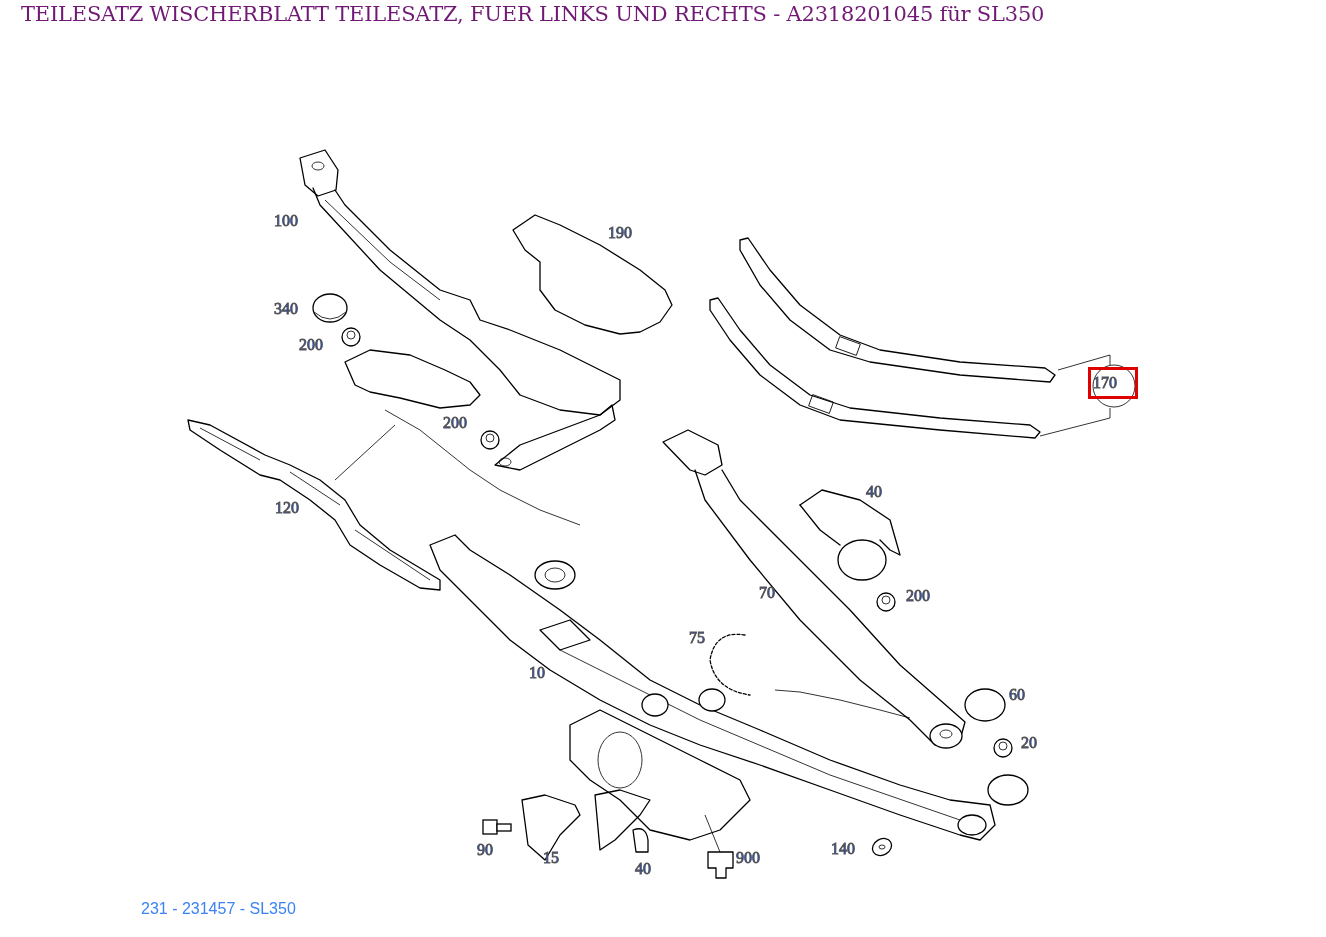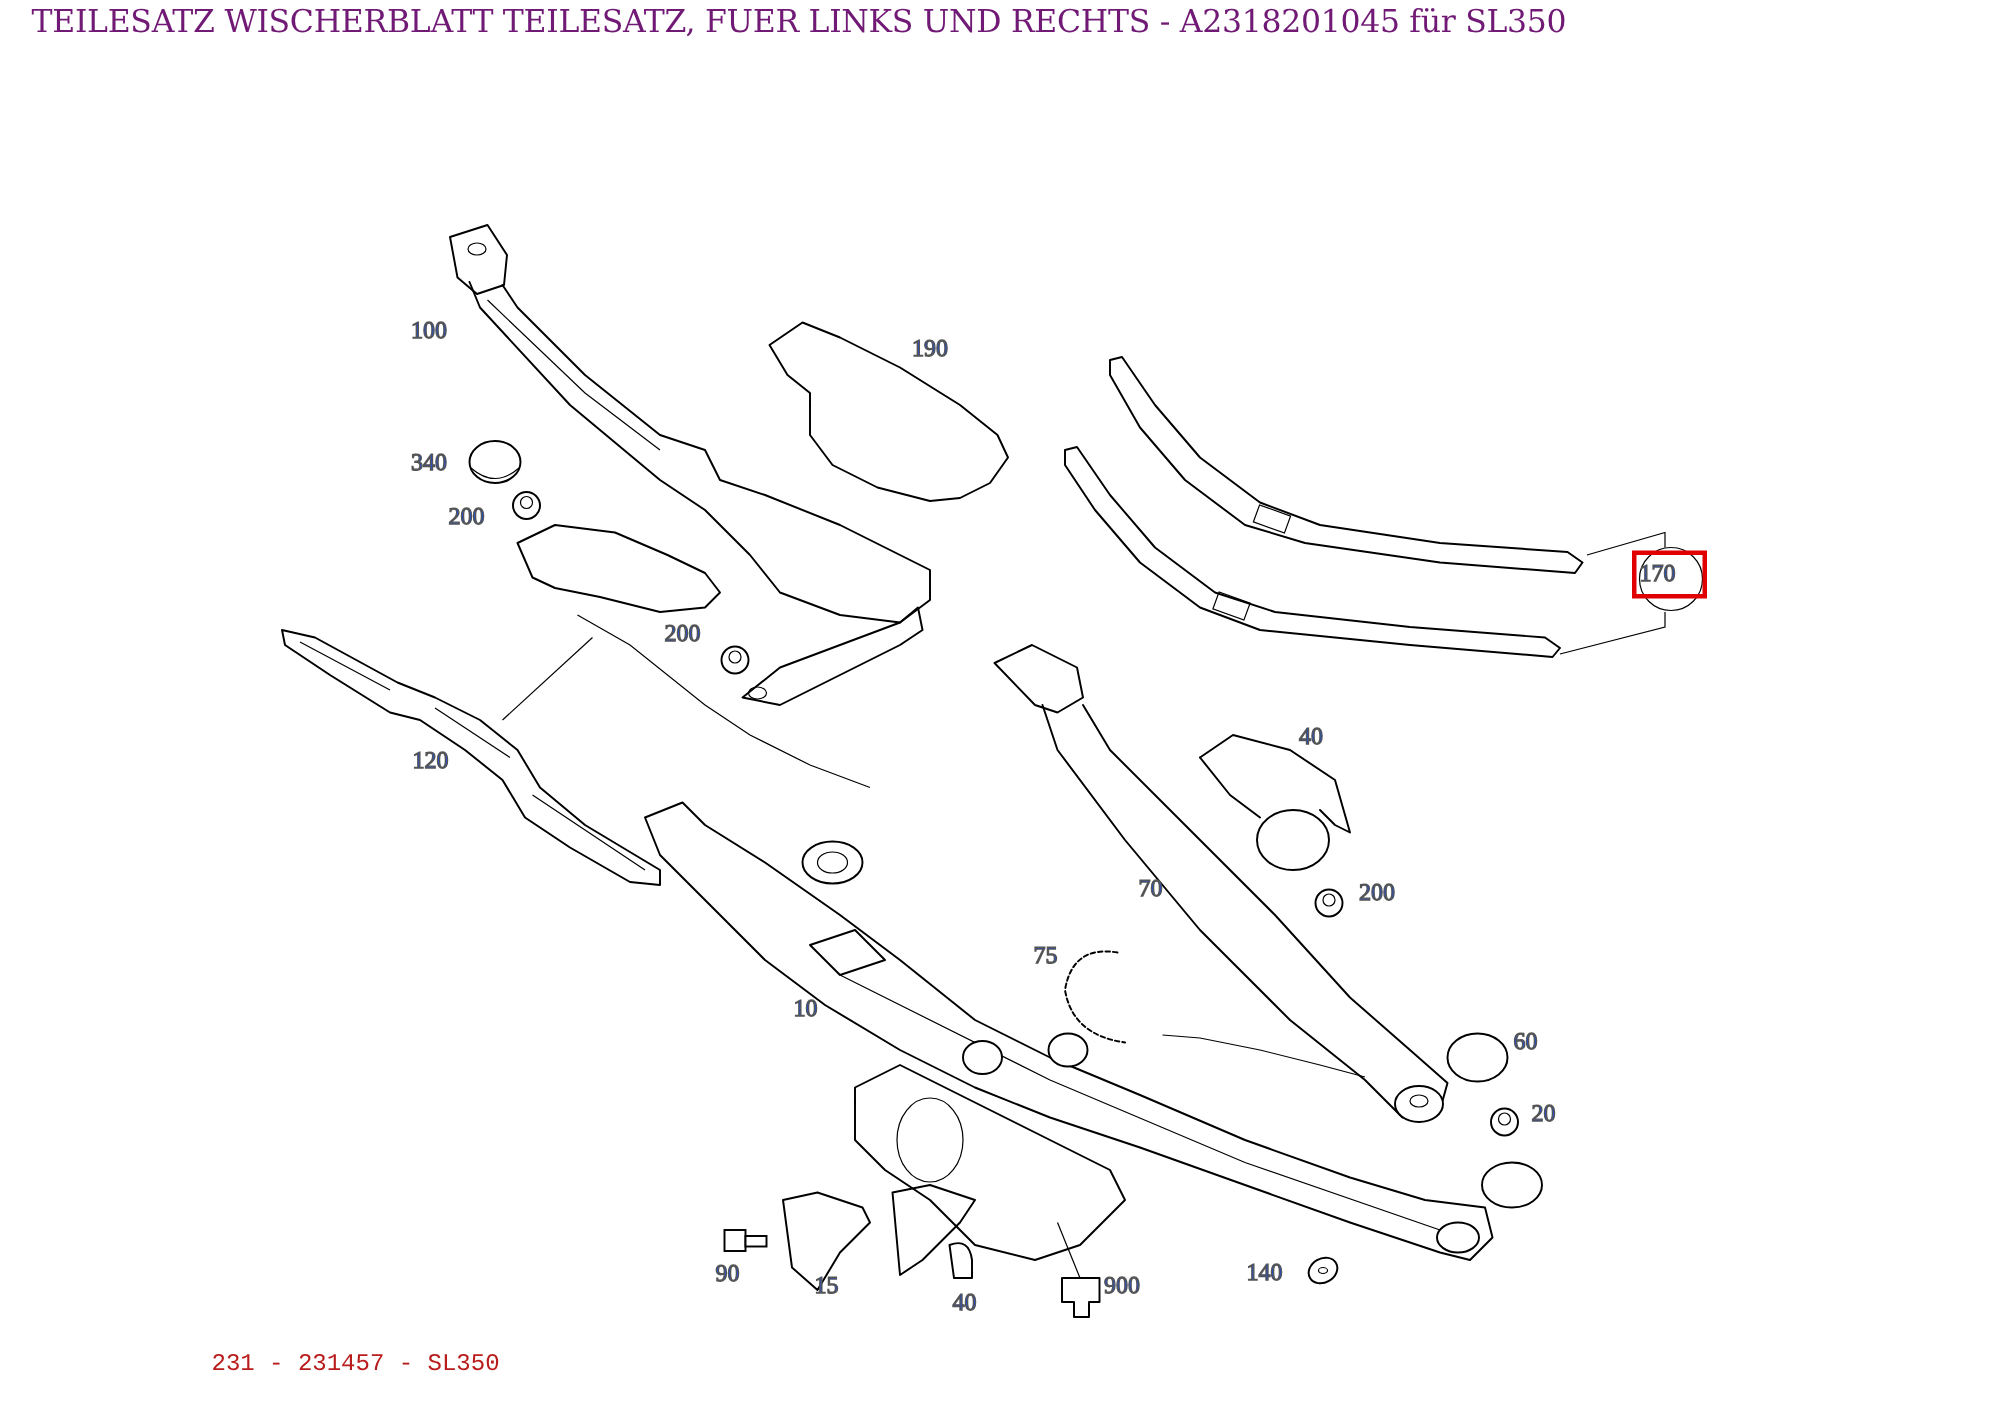--- a/index.html
+++ b/index.html
@@ -4,22 +4,22 @@
 <style>
   html, body { margin: 0; padding: 0; background: #ffffff; }
   body { width: 1326px; height: 937px; position: relative; overflow: hidden; }
   .title {
     position: absolute; left: 21px; top: 2px;
     font-family: "DejaVu Serif", "Liberation Serif", serif;
     font-size: 21px; color: #701a75; white-space: nowrap; letter-spacing: -0.2px;
   }
   .footer {
     position: absolute; left: 141px; top: 900px;
-    font-family: Liberation Mono, monospace;
-    font-size: 16px; color: #b91c1c; white-space: nowrap;
+    font-family: Liberation Sans, sans-serif;
+    font-size: 16px; color: #3b82f6; white-space: nowrap;
   }
   svg.diagram { position: absolute; left: 0; top: 0; }
   .part { fill: none; stroke: #000; stroke-width: 1.3; stroke-linejoin: round; stroke-linecap: round; }
   .thin { fill: none; stroke: #000; stroke-width: 0.8; }
   .fillw { fill: #fff; stroke: #000; stroke-width: 1.3; }
   .callout {
     position: absolute;
     font-family: Liberation Serif, serif;
     font-size: 16px; color: #1d4ed8; white-space: nowrap; line-height: 1;
     -webkit-text-stroke: 0.9px #555;

